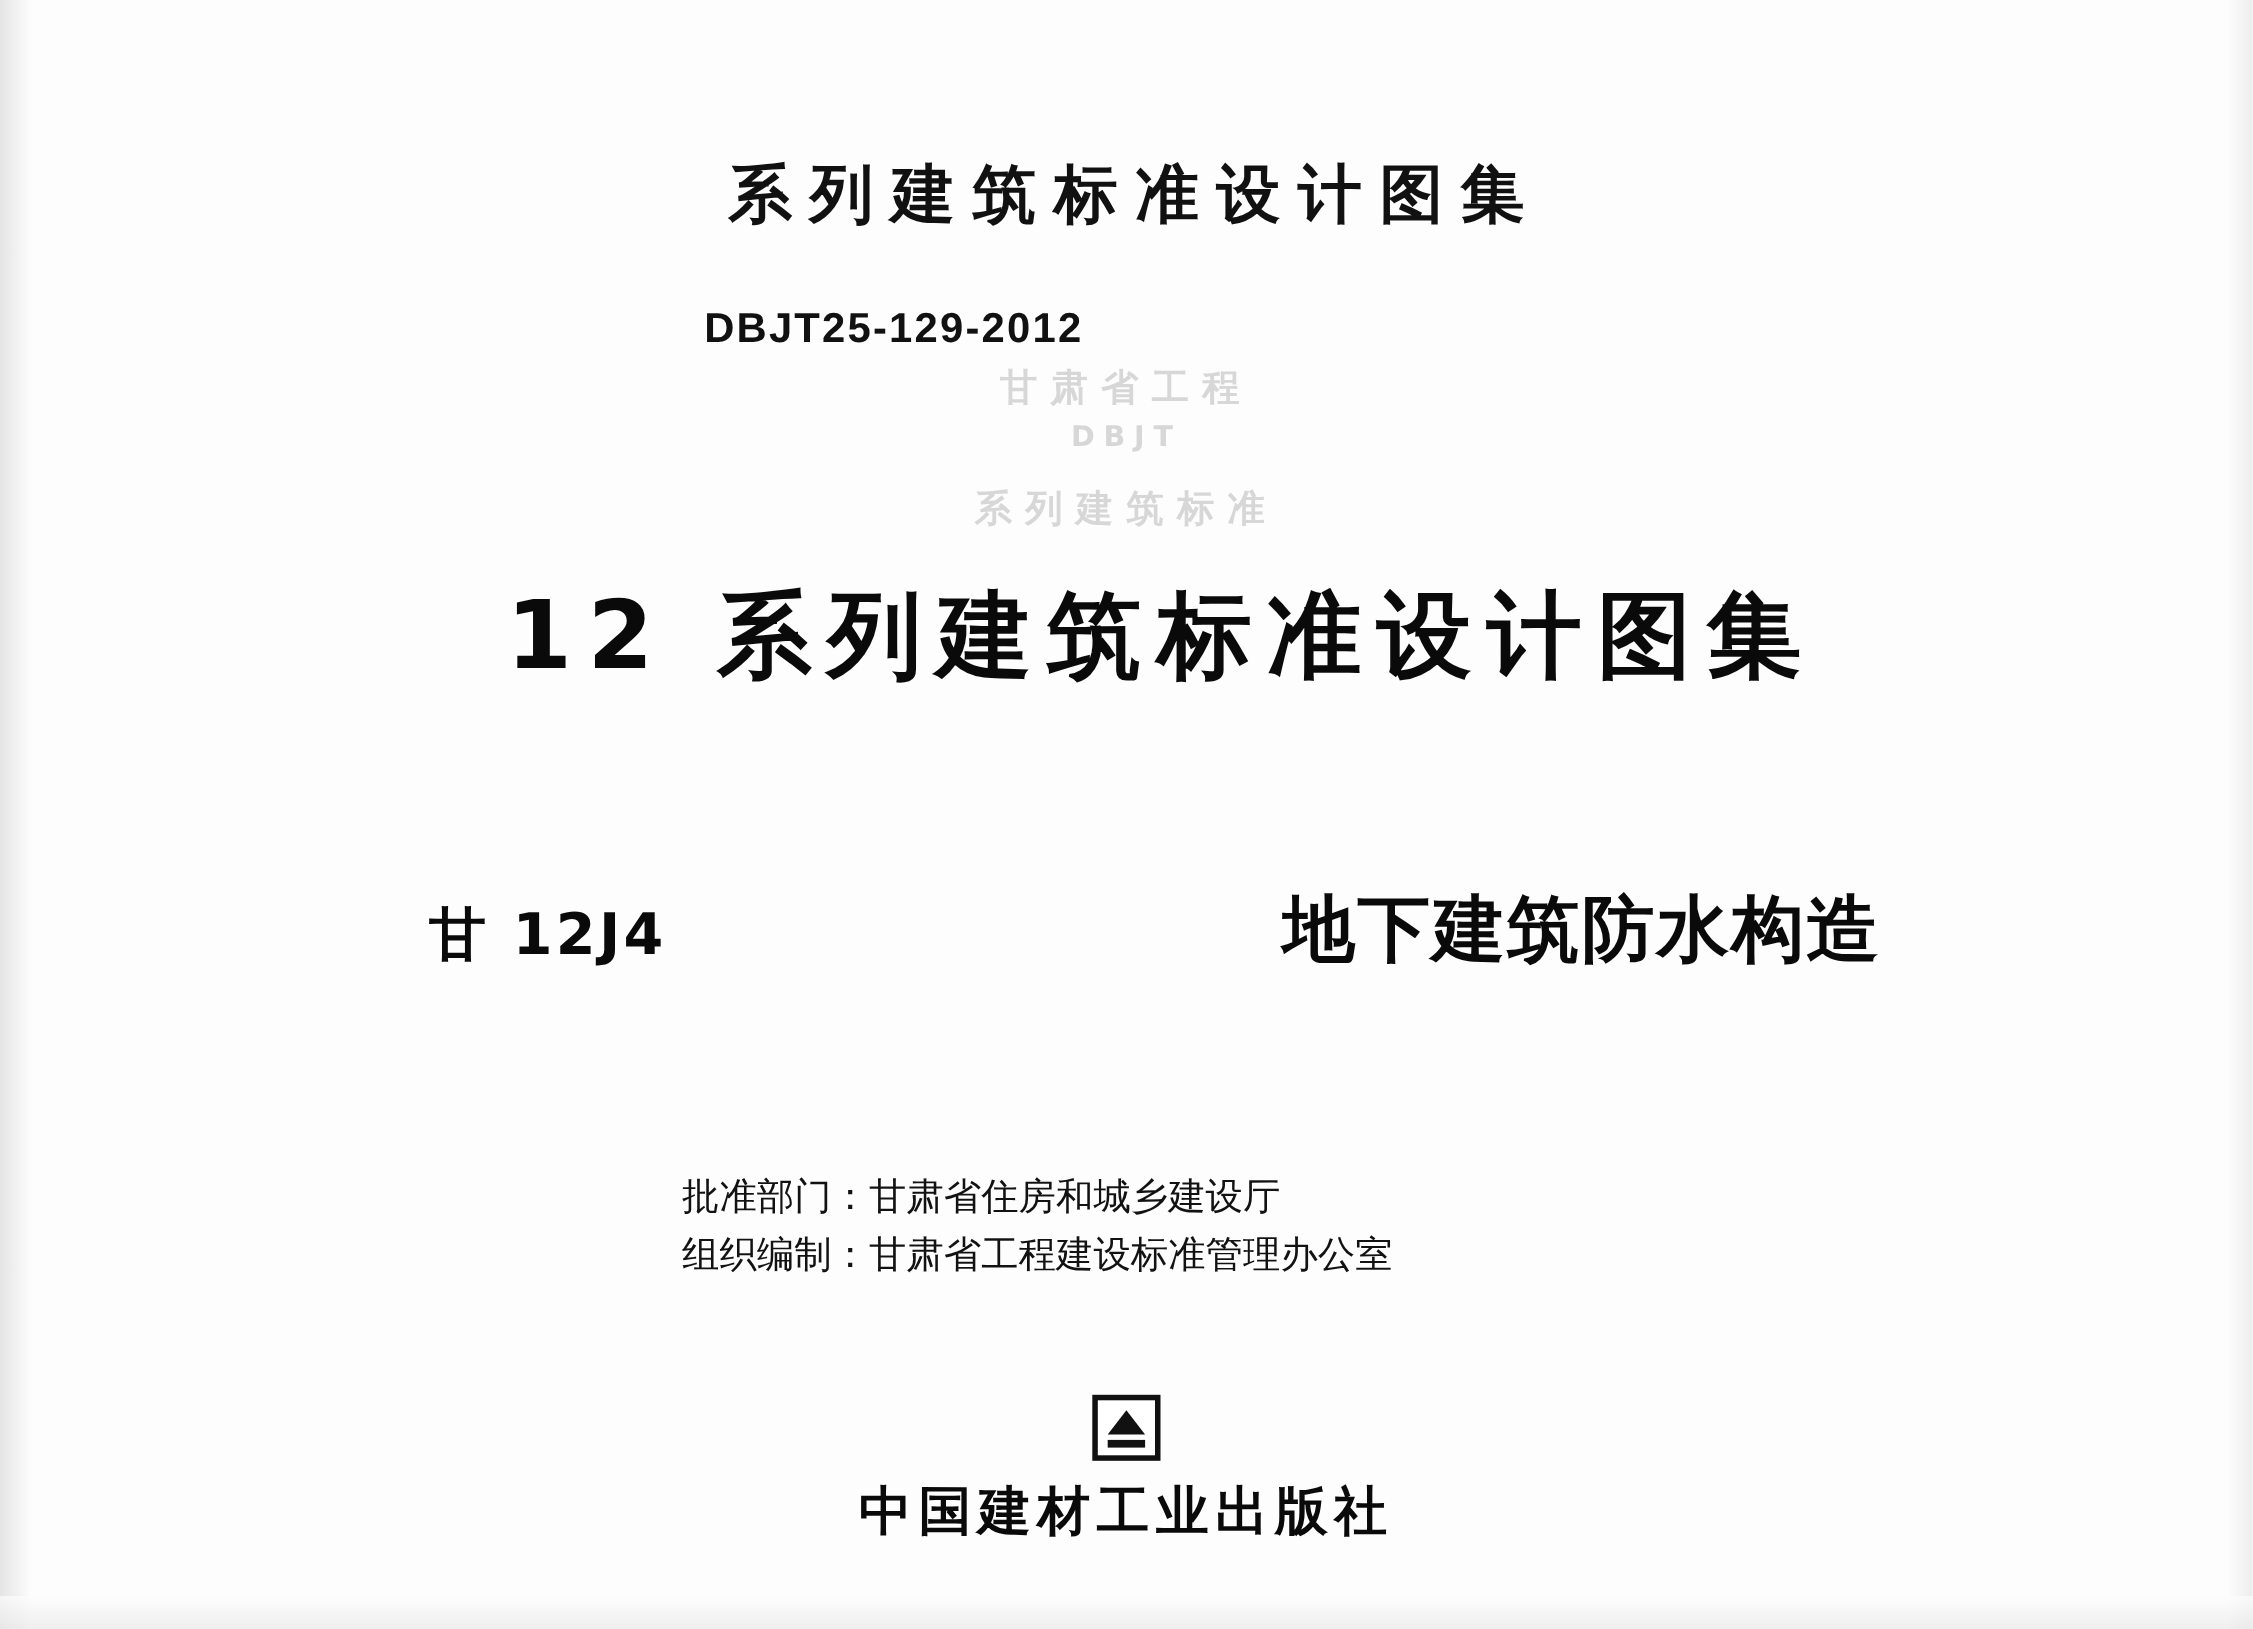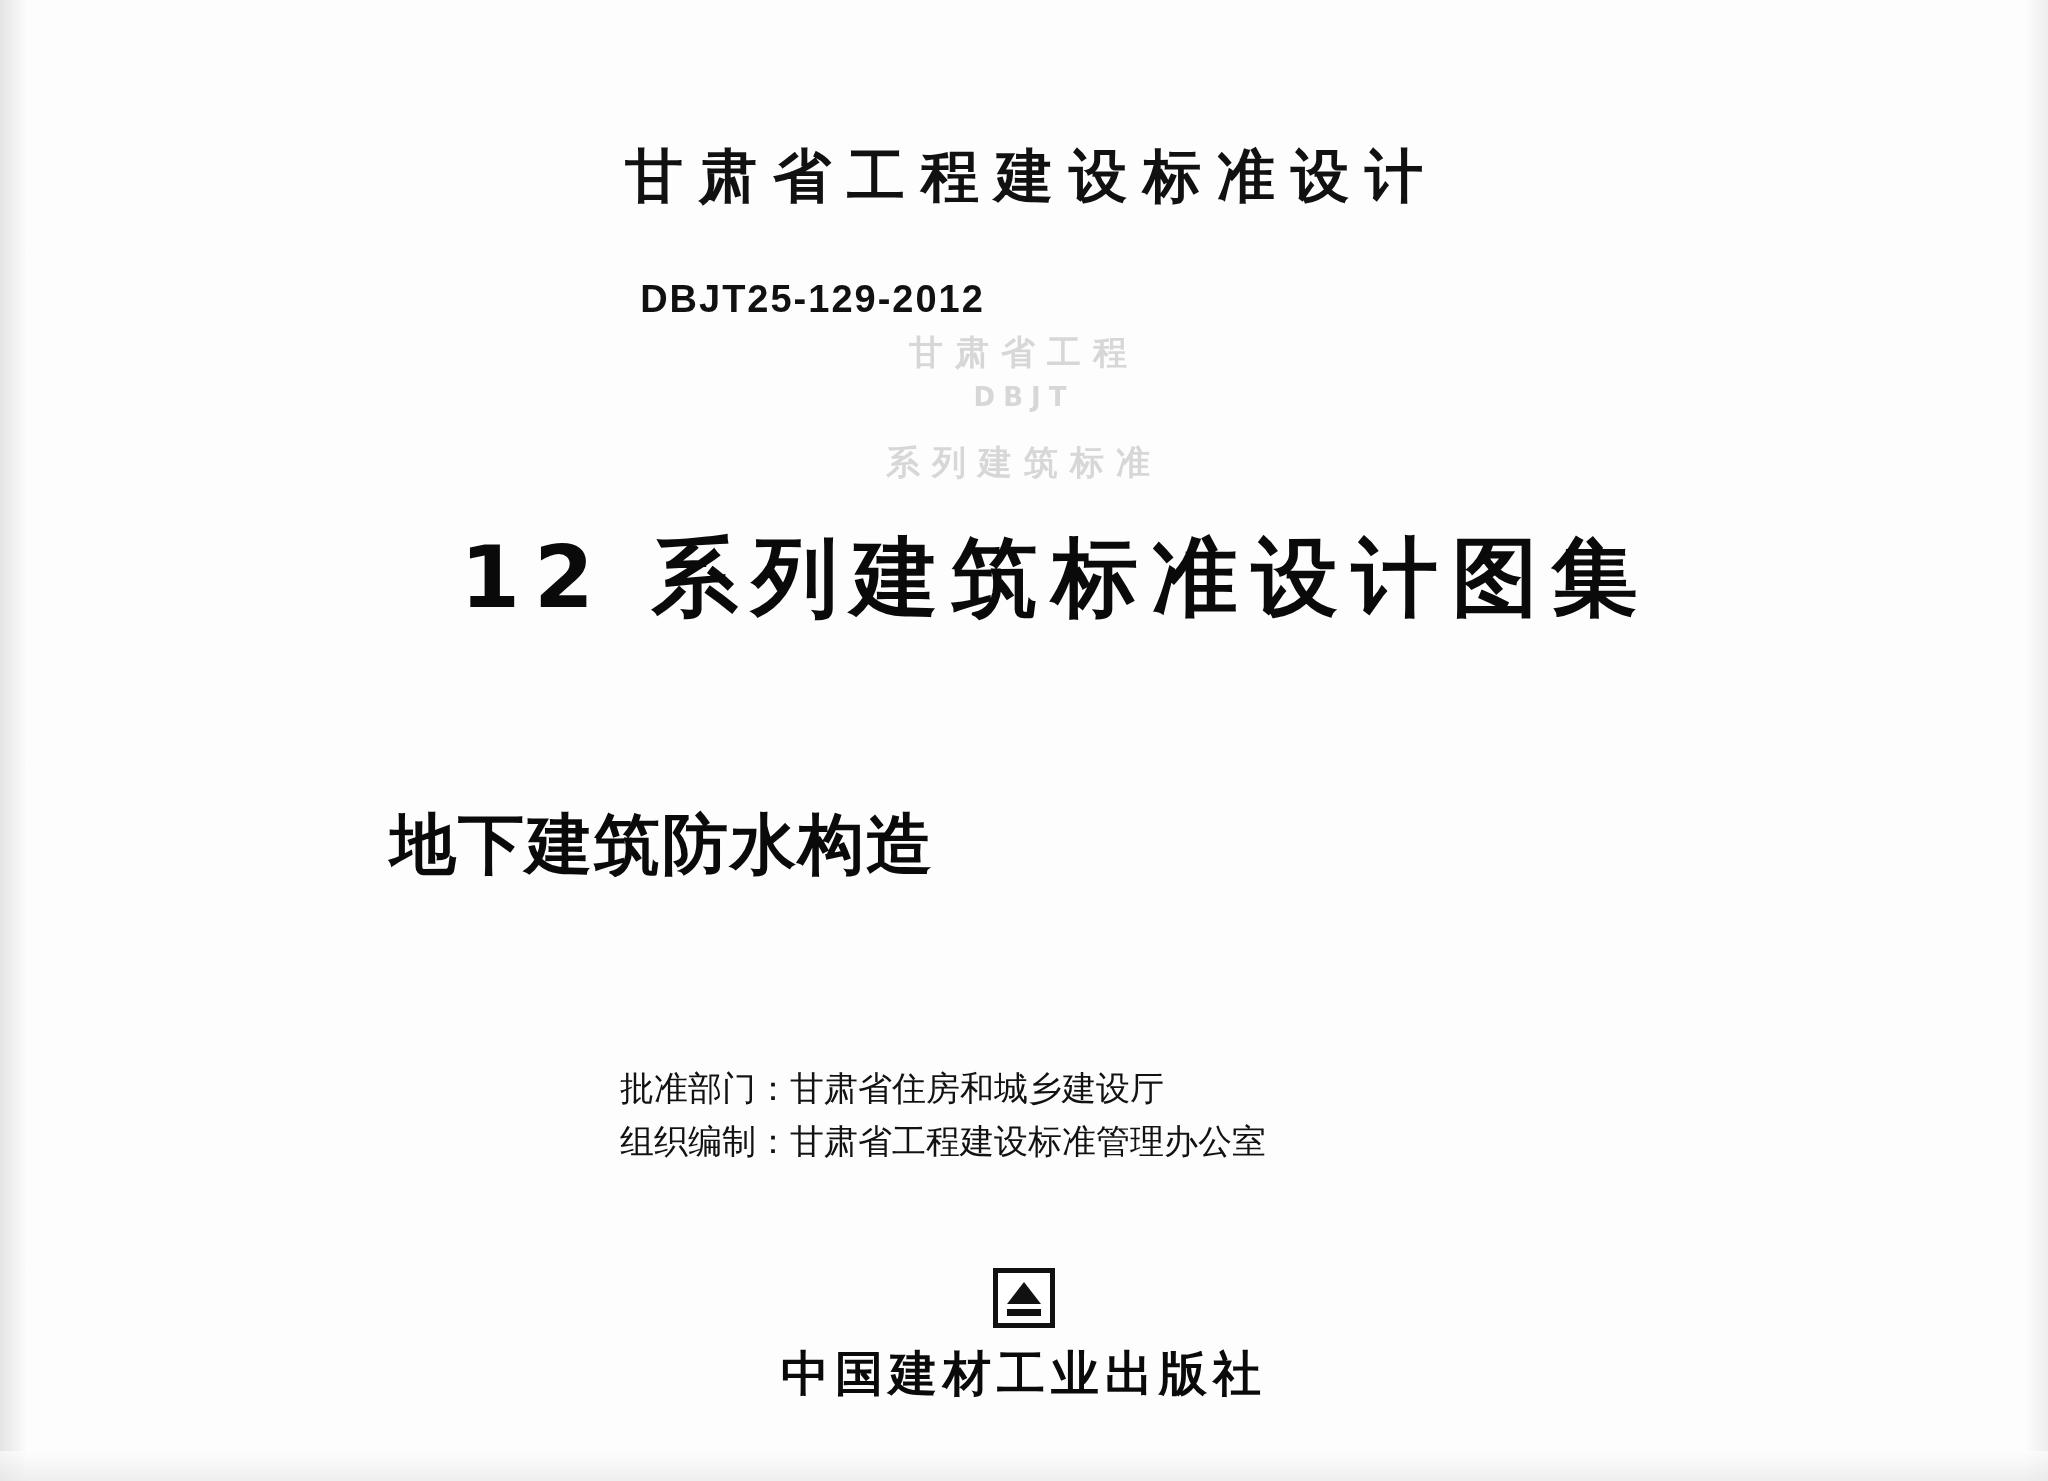--- a/index.html
+++ b/index.html
@@ -190,27 +190,28 @@
 <div class="page">
 
   <div class="paper-edge-left"></div>
   <div class="paper-edge-right"></div>
   <div class="paper-edge-bottom"></div>
 
   <div class="ghost ghost-1">甘肃省工程</div>
   <div class="ghost ghost-2">DBJT</div>
   <div class="ghost ghost-3">系列建筑标准</div>
 
-  <div class="title-cn">甘肃省工程建设标准设计</div>
+  <div class="title-cn">系列建筑标准设计图集</div>
 
   <div class="standard-code">DBJT25-129-2012</div>
 
   <div class="main-title">12 系列建筑标准设计图集</div>
 
   <div class="atlas-row">
+    <div class="atlas-code">甘 12J4</div>
     <div class="atlas-name">地下建筑防水构造</div>
   </div>
 
   <div class="credits">
     <div class="line">批准部门：甘肃省住房和城乡建设厅</div>
     <div class="line">组织编制：甘肃省工程建设标准管理办公室</div>
   </div>
 
   <div class="publisher">
     <div class="pub-logo"></div>

